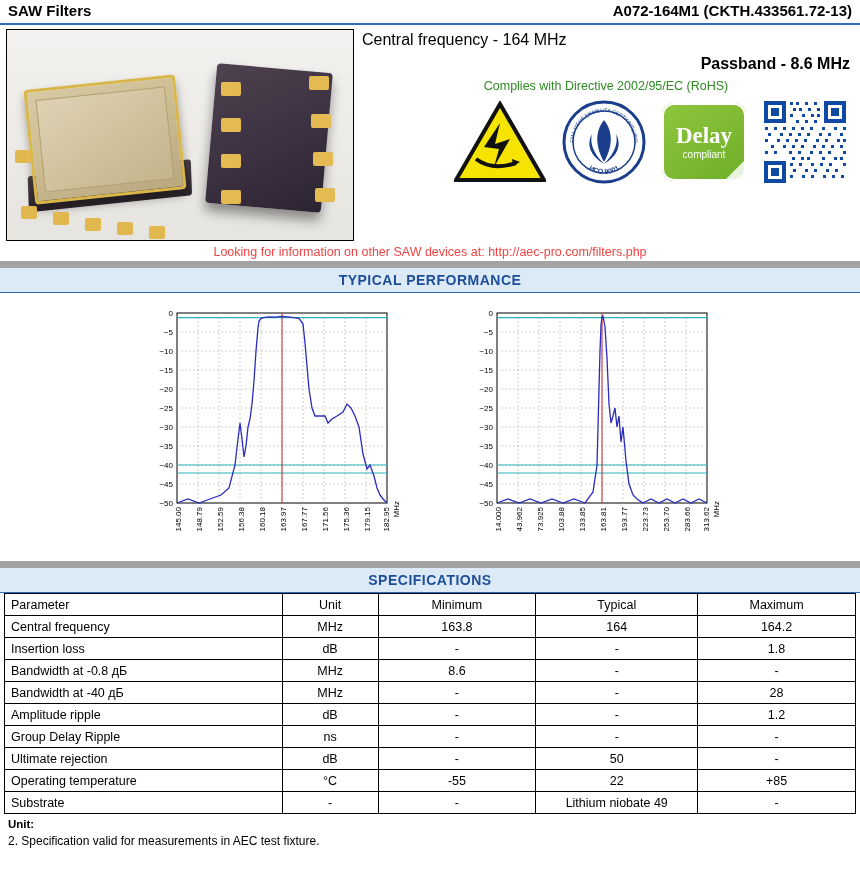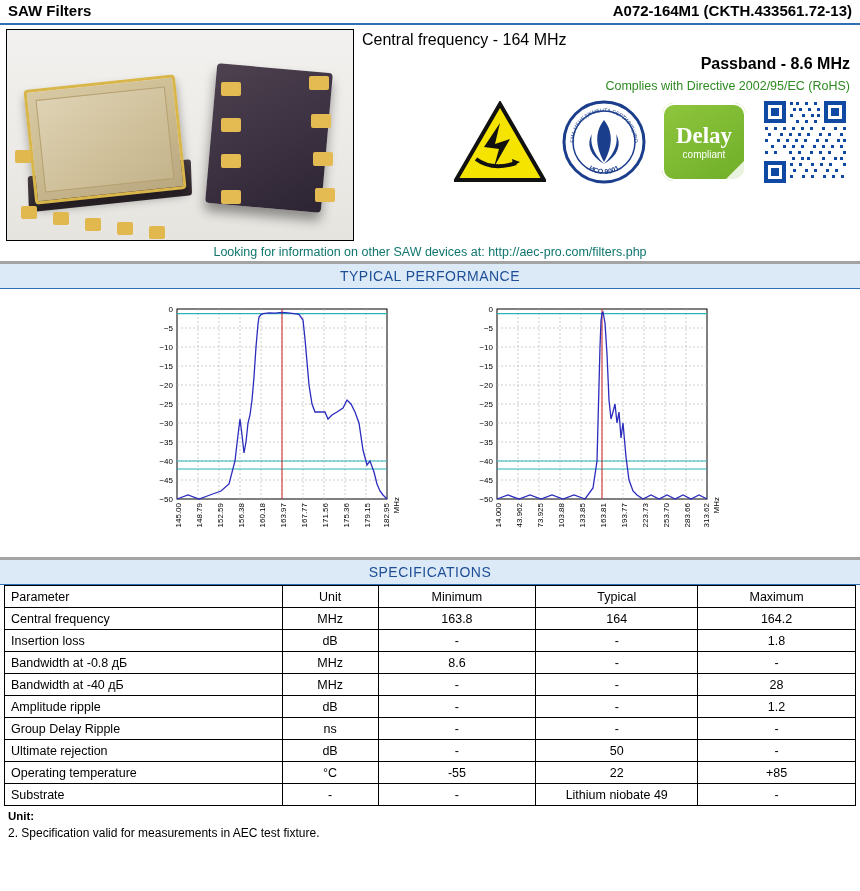--- a/index.html
+++ b/index.html
@@ -81,21 +81,21 @@
   }
   .pad-r { position: absolute; width: 20px; height: 14px; background: #e3bb52; border-radius: 2px; }
 
   .header-right {
     flex: 1;
     display: flex;
     flex-direction: column;
   }
   .cf-line { font-size: 16px; padding: 2px 4px 0 0; }
   .pb-line { text-align: right; font-size: 16px; font-weight: bold; padding: 6px 4px 0 0; }
-  .rohs-line { text-align: right; font-size: 12.5px; color: #2e8b22; padding: 6px 4px 0 0; }
+  .rohs-line { text-align: center; font-size: 12.5px; color: #2e8b22; padding: 6px 4px 0 0; }
 
   .logos {
     display: flex;
     justify-content: flex-end;
     align-items: center;
     gap: 16px;
     padding: 6px 6px 0 0;
     height: 92px;
   }
   .logo { height: 82px; display: flex; align-items: center; }
@@ -120,38 +120,38 @@
     background: #ffffff;
     clip-path: polygon(100% 0, 100% 100%, 0 100%);
     opacity: .85;
   }
   
   .qr { width: 86px; height: 86px; }
 
   .looking {
     text-align: center;
     font-size: 12.5px;
-    color: #0f766e;
+    color: #ef4444;
     padding: 4px 0 2px 0;
   }
   .designed-row {
     display: flex;
     justify-content: space-between;
     font-size: 12.5px;
     font-weight: bold;
     padding: 2px 8px 3px 8px;
     border-bottom: 2px solid #2f6fb5;
   }
 
   .band {
     background: #dce9f7;
-    border-top: 3px solid #a3a3a3;
+    border-top: 7px solid #a3a3a3;
     border-bottom: 1px solid #2f6fb5;
     color: #1d4f96;
-    font-weight: normal;
+    font-weight: bold;
     font-size: 14px;
     text-align: center;
     padding: 4px 0;
     letter-spacing: .5px;
   }
 
   
   .charts {
     display: flex;
     justify-content: center;

